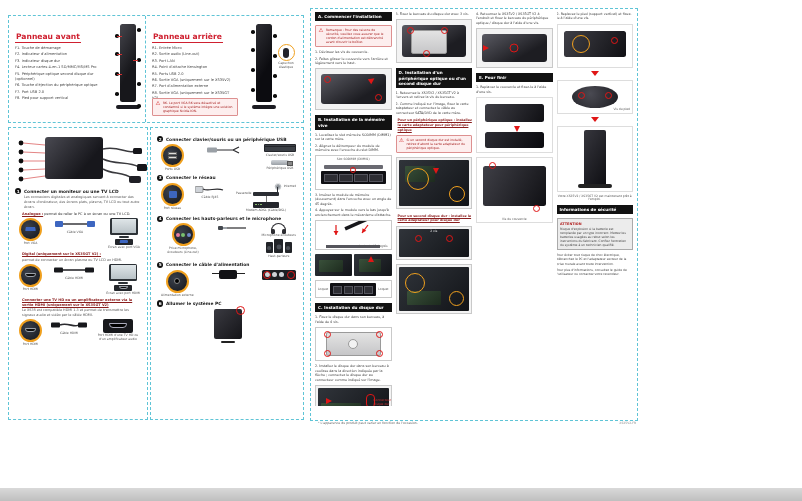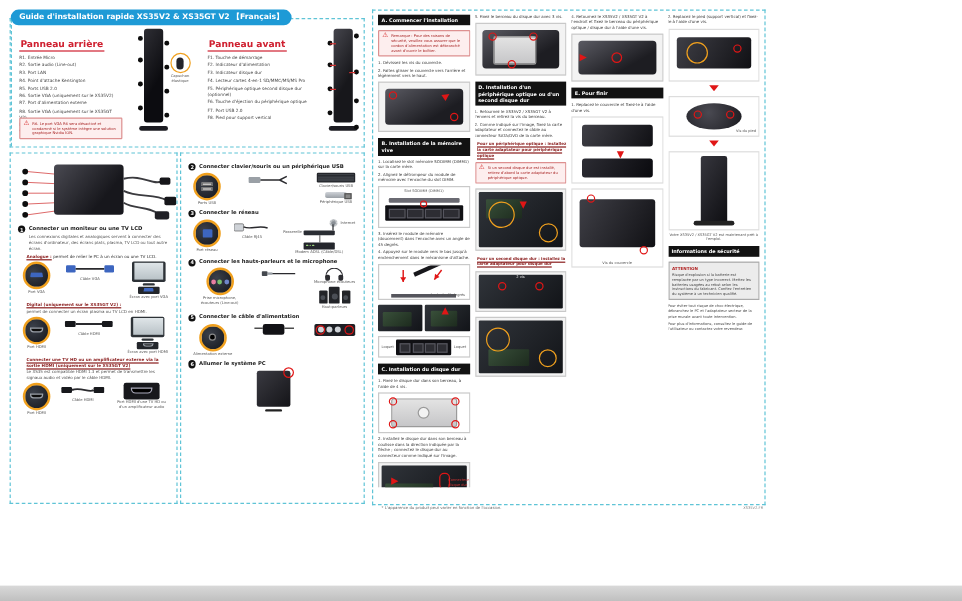--- a/index.html
+++ b/index.html
@@ -139,62 +139,22 @@
   .atp{font-size:3px;color:#444;line-height:1.35}
   .p2foot{position:absolute;left:318px;top:421px;font-size:3.2px;color:#666}
   .p2code{position:absolute;left:560px;top:421px;width:76px;text-align:right;font-size:3px;color:#888}
 </style>
 </head>
 <body>
 
 <div id="stage">
 
   <div id="page1" class="page">
-    <div class="titlepill">Guide d'installation rapide XS35V2 &amp; XS35GT V2 【Français】</div>
 
     <div class="topband">
-
-      <div class="half rear">
-        <div style="width:82px">
-          <div class="redhead">Panneau arrière</div>
-          <div class="list">
-            <div>R1. Entrée Micro</div>
-            <div>R2. Sortie audio (Line-out)</div>
-            <div>R3. Port LAN</div>
-            <div>R4. Point d'attache Kensington</div>
-            <div>R5. Ports USB 2.0</div>
-            <div>R6. Sortie VGA (uniquement sur le XS35V2)</div>
-            <div>R7. Port d'alimentation externe</div>
-            <div>R8. Sortie VGA (uniquement sur le XS35GT V2)</div>
-            <div>R9. Port HDMI (uniquement sur le XS35GT V2)</div>
-          </div>
-        </div>
-        <div class="dev" style="margin-left:14px">
-          <div class="devbody" style="background:linear-gradient(120deg,#2e2e34,#0c0c10 60%)"></div>
-          <div class="devfoot"></div>
-          <div class="dot" style="left:0;top:6px"></div>
-          <div class="dot" style="left:0;top:24px"></div>
-          <div class="dot" style="left:0;top:44px"></div>
-          <div class="dot" style="left:0;top:64px"></div>
-          <div class="dot" style="right:0;top:10px"></div>
-          <div class="dot" style="right:0;top:30px"></div>
-          <div class="dot" style="right:0;top:50px"></div>
-          <div class="dot" style="right:0;top:70px"></div>
-        </div>
-        <div class="plugwrap">
-          <div class="ocirc-sm">
-            <div class="plug"></div>
-          </div>
-          <div class="cap">Capuchon élastique</div>
-        </div>
-        <div class="rearwarn warnbox">
-          <span class="wicon">⚠</span>
-          <span class="wt">R6. Le port VGA R6 sera désactivé et condamné si le système intègre une solution graphique Nvidia ION.</span>
-        </div>
-      </div>
 
       <div class="half front">
         <div>
           <div class="redhead">Panneau avant</div>
           <div class="list">
             <div>F1. Touche de démarrage</div>
             <div>F2. Indicateur d'alimentation</div>
             <div>F3. Indicateur disque dur</div>
             <div>F4. Lecteur cartes 4-en-1 SD/MMC/MS/MS Pro</div>
             <div>F5. Périphérique optique second disque dur (optionnel)</div>
@@ -211,20 +171,59 @@
           <div class="dot" style="left:0;top:48px"></div>
           <div class="dot" style="left:0;top:68px"></div>
           <div class="dot" style="right:0;top:4px"></div>
           <div class="dot" style="right:0;top:34px"></div>
           <div class="dot" style="right:0;top:58px"></div>
           <div class="dot" style="right:0;top:80px"></div>
           <div class="rl" style="left:2px;top:12px;width:5px"></div>
           <div class="rl" style="left:2px;top:30px;width:5px"></div>
           <div class="rl" style="left:2px;top:50px;width:5px"></div>
           <div class="rl" style="right:3px;top:36px;width:5px"></div>
+        </div>
+      </div>
+
+      <div class="half rear">
+        <div style="width:82px">
+          <div class="redhead">Panneau arrière</div>
+          <div class="list">
+            <div>R1. Entrée Micro</div>
+            <div>R2. Sortie audio (Line-out)</div>
+            <div>R3. Port LAN</div>
+            <div>R4. Point d'attache Kensington</div>
+            <div>R5. Ports USB 2.0</div>
+            <div>R6. Sortie VGA (uniquement sur le XS35V2)</div>
+            <div>R7. Port d'alimentation externe</div>
+            <div>R8. Sortie VGA (uniquement sur le XS35GT V2)</div>
+            <div>R9. Port HDMI (uniquement sur le XS35GT V2)</div>
+          </div>
+        </div>
+        <div class="dev" style="margin-left:14px">
+          <div class="devbody" style="background:linear-gradient(120deg,#2e2e34,#0c0c10 60%)"></div>
+          <div class="devfoot"></div>
+          <div class="dot" style="left:0;top:6px"></div>
+          <div class="dot" style="left:0;top:24px"></div>
+          <div class="dot" style="left:0;top:44px"></div>
+          <div class="dot" style="left:0;top:64px"></div>
+          <div class="dot" style="right:0;top:10px"></div>
+          <div class="dot" style="right:0;top:30px"></div>
+          <div class="dot" style="right:0;top:50px"></div>
+          <div class="dot" style="right:0;top:70px"></div>
+        </div>
+        <div class="plugwrap">
+          <div class="ocirc-sm">
+            <div class="plug"></div>
+          </div>
+          <div class="cap">Capuchon élastique</div>
+        </div>
+        <div class="rearwarn warnbox">
+          <span class="wicon">⚠</span>
+          <span class="wt">R6. Le port VGA R6 sera désactivé et condamné si le système intègre une solution graphique Nvidia ION.</span>
         </div>
       </div>
     </div>
 
     <div id="bandL" class="band">
 
       
       <div style="position:relative;height:50px;margin:2px 0 1px">
         <div style="position:absolute;left:30px;top:2px;width:58px;height:42px;border-radius:3px;background:linear-gradient(130deg,#4a4a52,#17171c 70%)"></div>
         <svg width="140" height="50" style="position:absolute;left:0;top:0">

